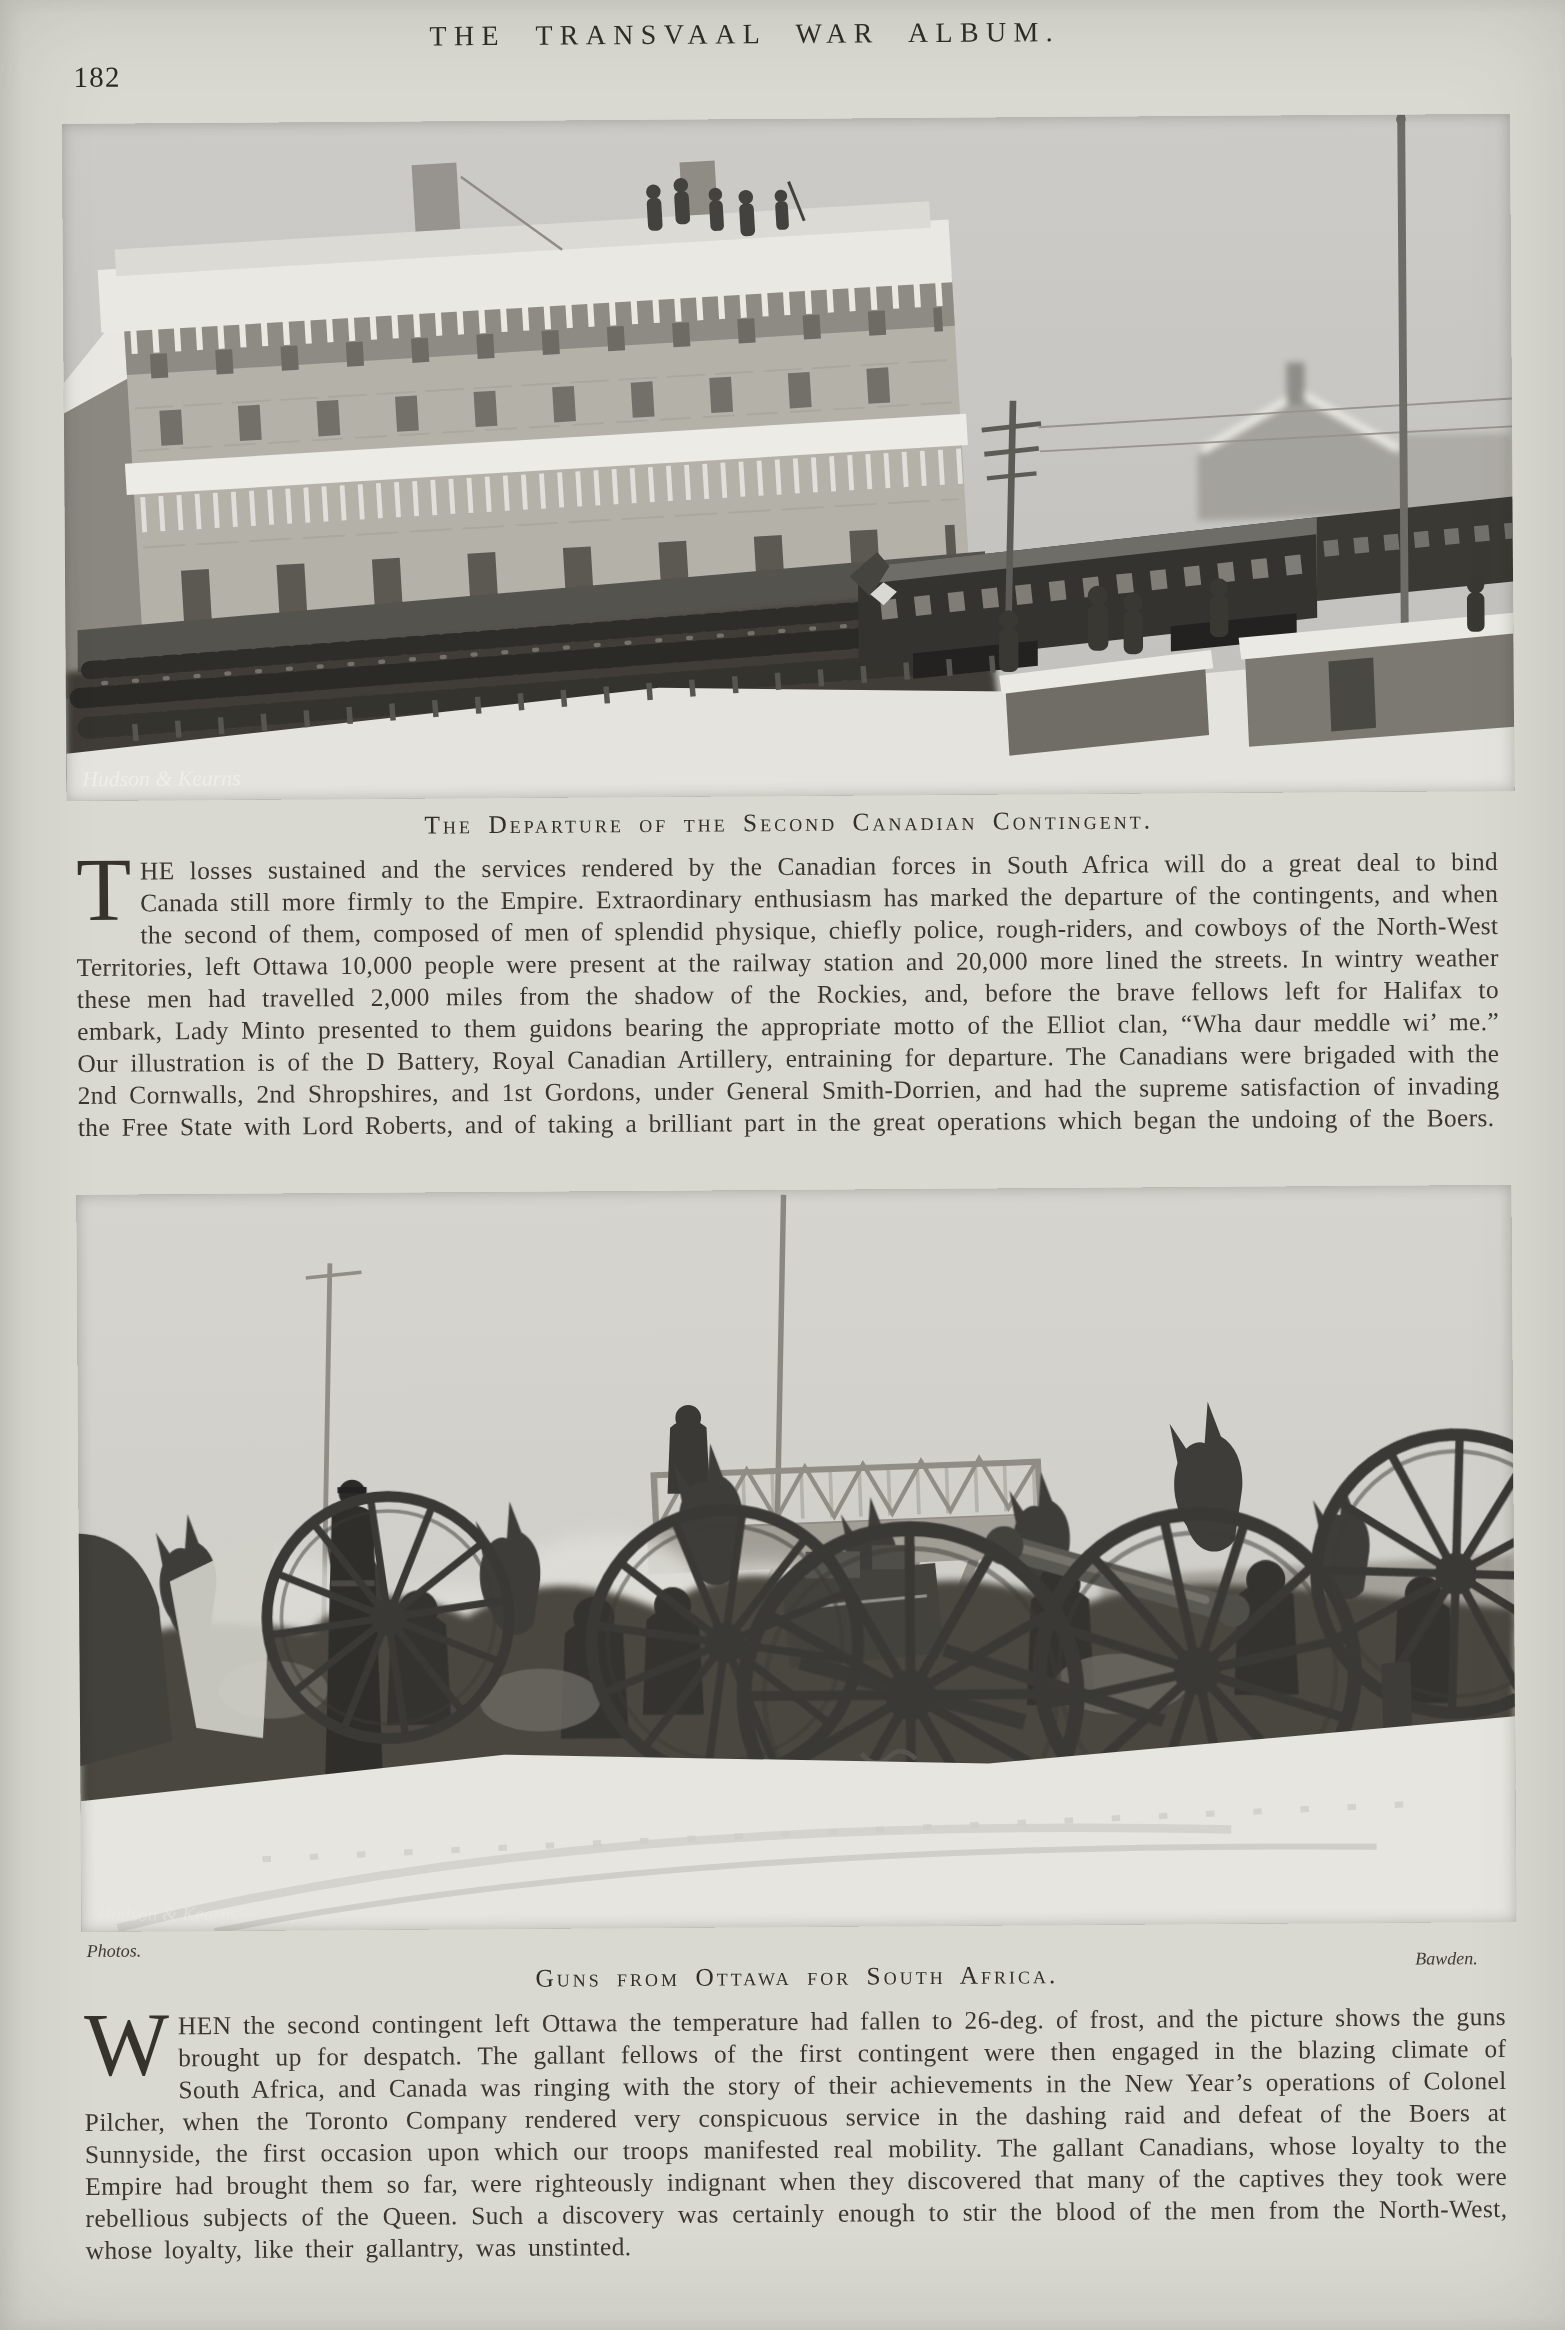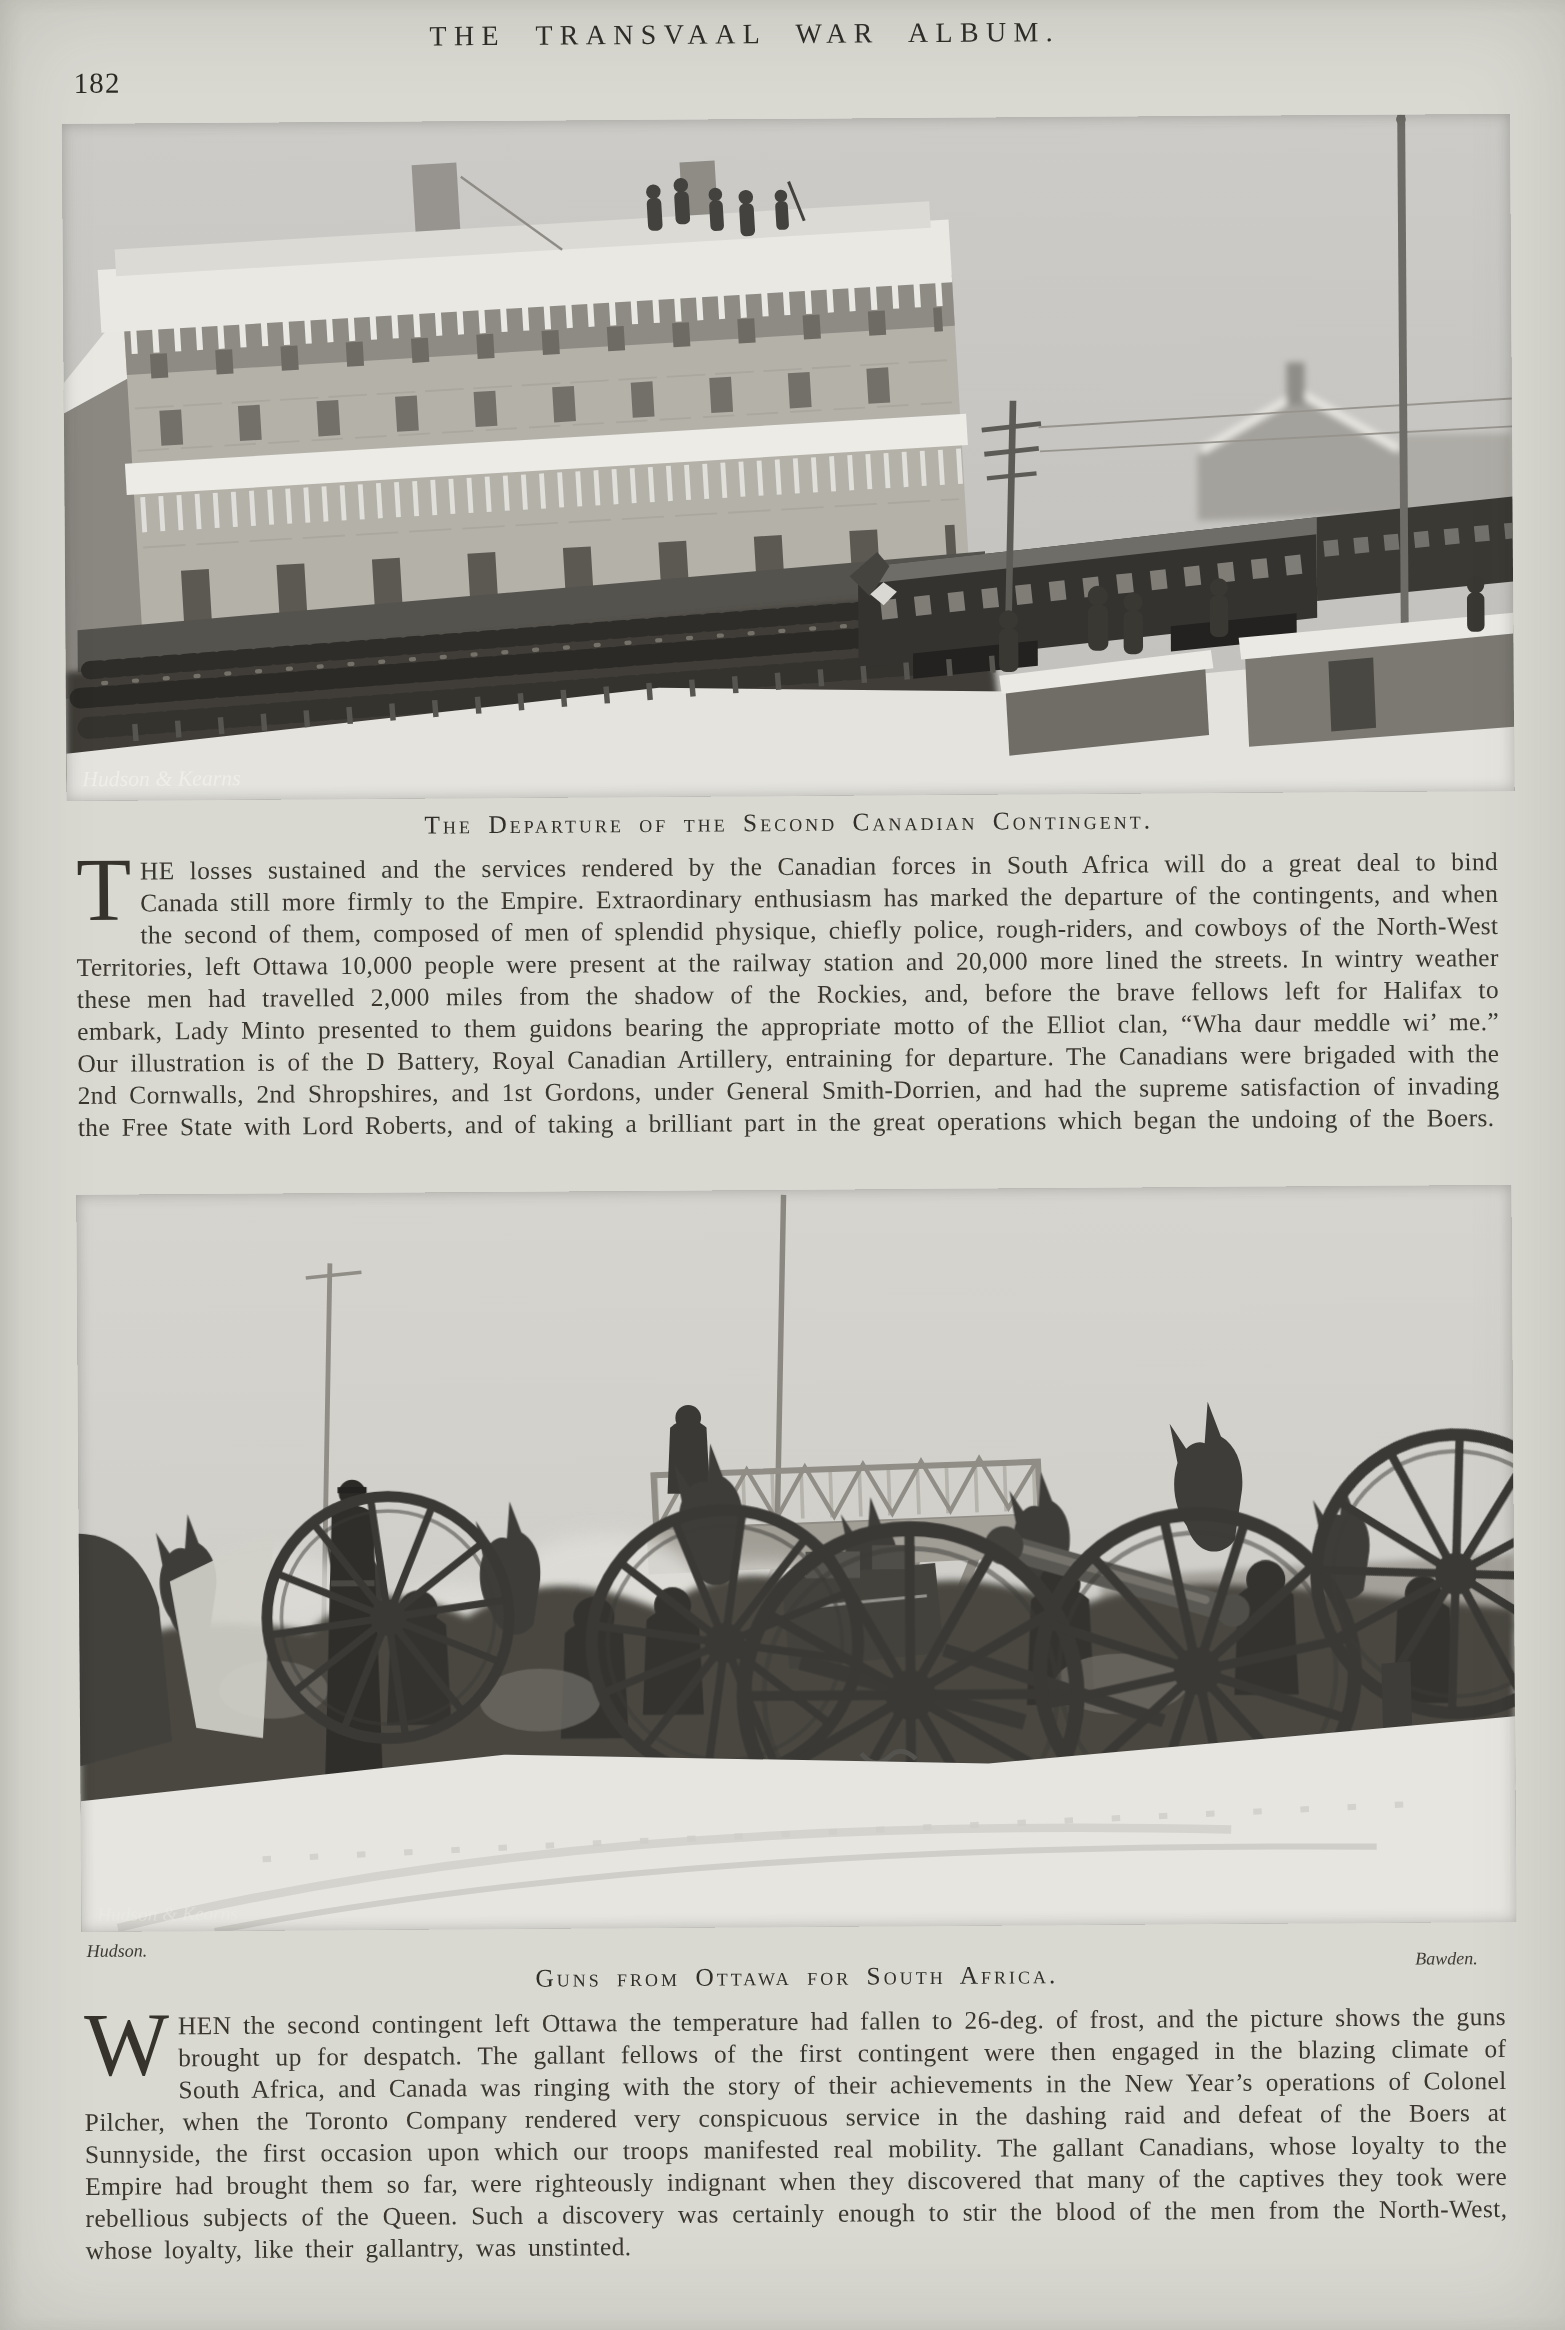--- a/index.html
+++ b/index.html
@@ -8,21 +8,21 @@
     background:#d9d8d1;
     font-family:"Liberation Serif",serif;color:#35332c;
   }
   .page::after{
     content:"";position:absolute;inset:0;pointer-events:none;
     box-shadow:inset 0 0 97px rgba(92,90,80,0.20), inset 8.5px 0 18px rgba(92,90,80,0.12);
   }
   .scan{position:absolute;inset:0;transform:rotate(-0.4deg);transform-origin:781px 0px;}
 
   .page-number{
-    position:absolute;left:73px;top:62px;
+    position:absolute;left:73px;top:56px;
     font-size:29px;color:#2c2a25;letter-spacing:1.2px;
   }
   .header-title{
     position:absolute;left:0;top:18px;width:1489px;text-align:center;
     font-size:28px;color:#2d2b26;letter-spacing:7.3px;word-spacing:15.7px;
     font-weight:400;
   }
 
   .photo{position:absolute;background:#c6c5c0;}
   .photo::after{
@@ -344,21 +344,21 @@
           <polygon points="0,1002 700,930 1500,950 2370,878 2370,1218 0,1218" fill="#e6e5e0"></polygon>
           <path d="M60,1212 C600,1082 1200,1042 1900,1062" fill="none" stroke="#d4d3cd" stroke-width="14"></path>
           <path d="M220,1218 C760,1118 1400,1082 2140,1092" fill="none" stroke="#cfcec8" stroke-width="10"></path>
           <line x1="300" y1="1100" x2="2200" y2="1022" stroke="#d0cfc9" stroke-width="10" stroke-dasharray="14 64" opacity="0.85"></line>
         </g>
 
         <text class="wm" x="26" y="1200" font-size="32" fill="#eeede7" opacity="0.45">Hudson &amp; Kearns</text>
       </svg>
     </div>
 
-    <div class="credit credit-left">Hudson.</div>
+    <div class="credit credit-left">Photos.</div>
     <div class="credit credit-right">Bawden.</div>
     <div class="caption caption-2">Guns from Ottawa for South Africa.</div>
 
     <div class="article article-2">
       <p><span class="dropcap">W</span><span>HEN</span><span> the second contingent left Ottawa the temperature had fallen to 26-deg. of frost, and the picture shows the guns brought up for despatch.  The gallant fellows of the first contingent were then engaged in the blazing climate of South Africa, and Canada was ringing with the story of their achievements in the New Year’s operations of Colonel Pilcher, when the Toronto Company rendered very conspicuous service in the dashing raid and defeat of the Boers at Sunnyside, the first occasion upon which our troops manifested real mobility.  The gallant Canadians, whose loyalty to the Empire had brought them so far, were righteously indignant when they discovered that many of the captives they took were rebellious subjects of the Queen.  Such a discovery was certainly enough to stir the blood of the men from the North-West, whose loyalty, like their gallantry, was unstinted.</span></p>
     </div>
 
   </div>
 </div>
 

